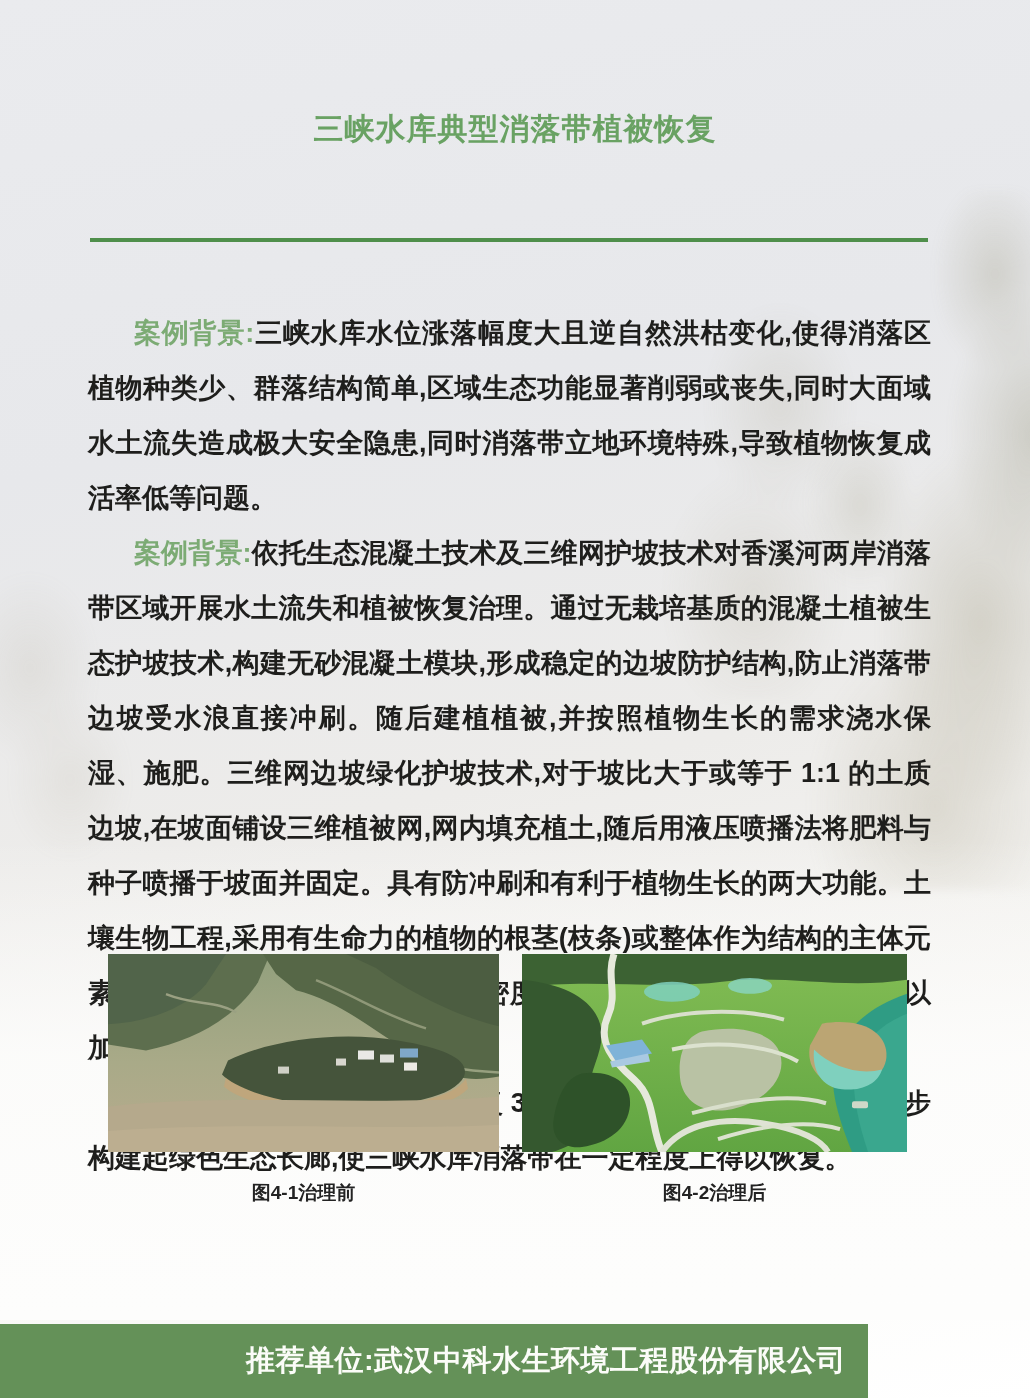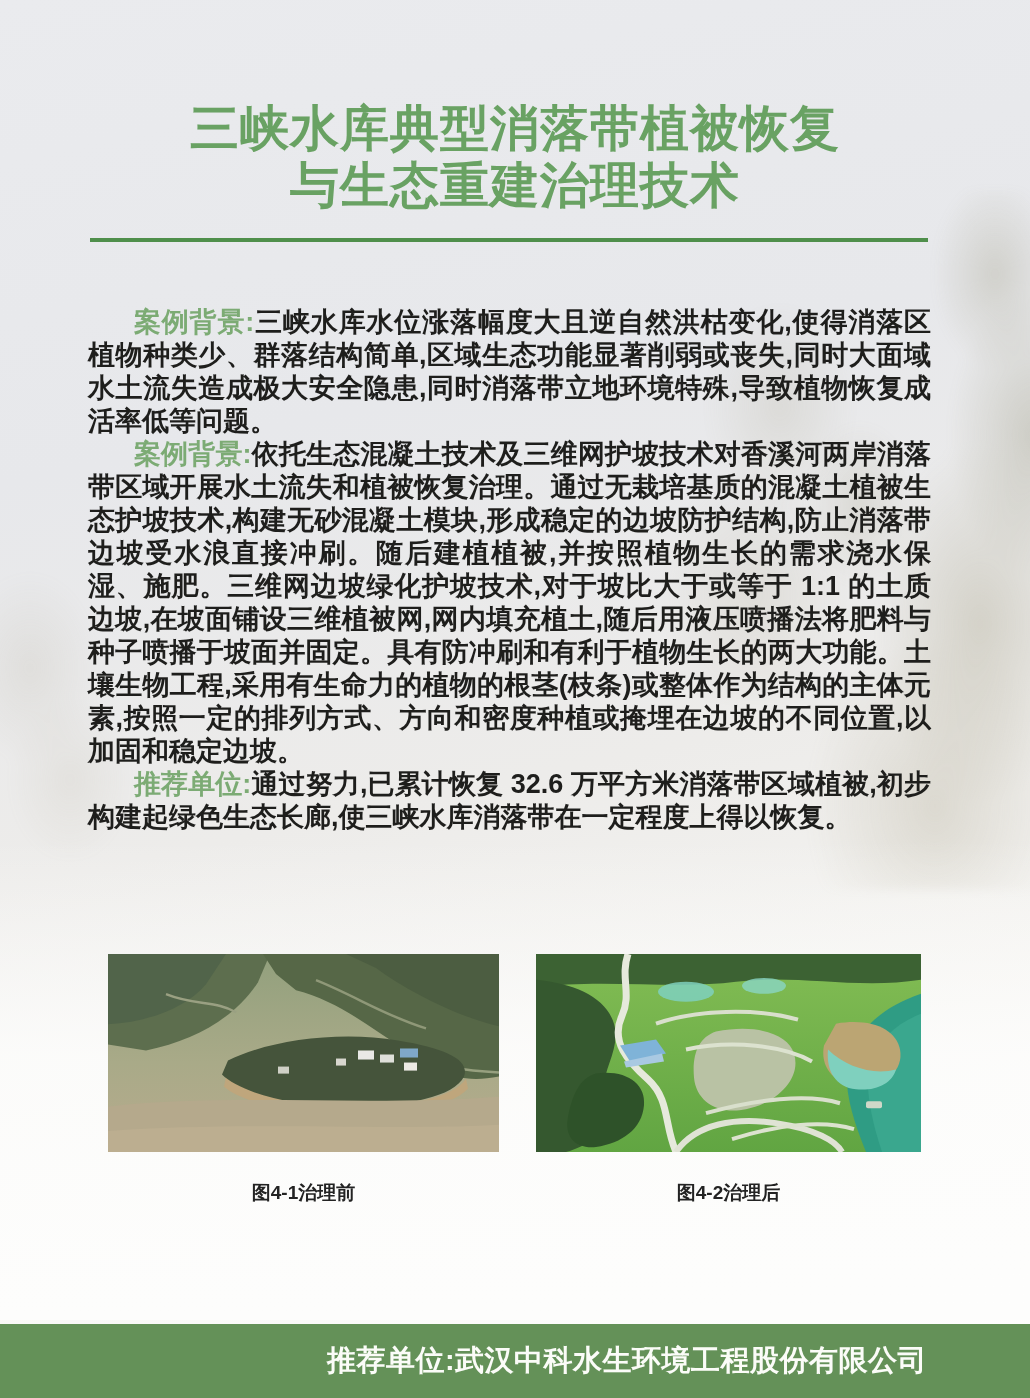--- a/index.html
+++ b/index.html
@@ -37,49 +37,49 @@
   .bg-mist{
     left:0;top:840px;width:1030px;height:480px;
     background:linear-gradient(180deg, rgba(253,253,252,0) 0%, rgba(253,253,252,.85) 45%, #fdfdfc 100%);
     filter:none;
   }
 
   .title-block{
     position:absolute;left:0;top:100px;width:1030px;
     text-align:center;
     color:#69a263;
-    font-size:49px;line-height:57px;font-weight:800;
+    font-size:30px;line-height:57px;font-weight:800;
     letter-spacing:1px;
   }
   .rule{
     position:absolute;left:90px;top:238px;width:838px;height:4px;
     background:#4f8f4b;
   }
 
   .article{
     position:absolute;left:88px;top:306px;width:843px;
     color:#1e1e1c;
-    font-size:27px;line-height:33px;font-weight:600;
+    font-size:27px;line-height:55px;font-weight:600;
     text-align:justify;
   }
   .article p{margin:0;text-indent:1.7em;}
   .article .lead-label{color:#7cab74;font-weight:700;}
 
   .figures{position:absolute;left:0;top:954px;width:887px;height:280px;}
   .figure{position:absolute;top:0;}
   .figure.before{left:108px;width:391px;}
-  .figure.after{left:536px;width:385px;}
+  .figure.after{left:522px;width:385px;}
   .photo{display:block;width:100%;height:198px;}
   .figure .caption{
     margin-top:28px;text-align:center;
     font-size:19px;font-weight:600;color:#232323;
   }
 
   .footer-bar{
-    position:absolute;left:0;bottom:0;width:1030px;height:74px;
+    position:absolute;left:0;bottom:0;width:868px;height:74px;
     background:#649158;
     display:flex;align-items:center;justify-content:center;
   }
   .footer-bar .footer-text{
     color:#fbfcf8;font-size:29px;font-weight:700;letter-spacing:.5px;
     transform:translateX(112px);
     white-space:nowrap;
   }
 </style>
 </head>
@@ -87,21 +87,20 @@
 
 <div class="page">
 
   <div class="bg-decor bg-trees-right"></div>
   <div class="bg-decor bg-trees-mid"></div>
   <div class="bg-decor bg-trees-left"></div>
   <div class="bg-decor bg-mist"></div>
 
   <div class="title-block">
     <div>三峡水库典型消落带植被恢复</div>
-    <div>与生态重建治理技术</div>
   </div>
   <div class="rule"></div>
 
   <div class="article">
     <p><span class="lead-label">案例背景:</span><span>三峡水库水位涨落幅度大且逆自然洪枯变化,使得消落区植物种类少、群落结构简单,区域生态功能显著削弱或丧失,同时大面域水土流失造成极大安全隐患,同时消落带立地环境特殊,导致植物恢复成活率低等问题。</span></p>
     <p><span class="lead-label">案例背景:</span><span>依托生态混凝土技术及三维网护坡技术对香溪河两岸消落带区域开展水土流失和植被恢复治理。通过无栽培基质的混凝土植被生态护坡技术,构建无砂混凝土模块,形成稳定的边坡防护结构,防止消落带边坡受水浪直接冲刷。随后建植植被,并按照植物生长的需求浇水保湿、施肥。三维网边坡绿化护坡技术,对于坡比大于或等于 1:1 的土质边坡,在坡面铺设三维植被网,网内填充植土,随后用液压喷播法将肥料与种子喷播于坡面并固定。具有防冲刷和有利于植物生长的两大功能。土壤生物工程,采用有生命力的植物的根茎(枝条)或整体作为结构的主体元素,按照一定的排列方式、方向和密度种植或掩埋在边坡的不同位置,以加固和稳定边坡。</span></p>
     <p><span class="lead-label">推荐单位:</span><span>通过努力,已累计恢复 32.6 万平方米消落带区域植被,初步构建起绿色生态长廊,使三峡水库消落带在一定程度上得以恢复。</span></p>
   </div>
 
   <div class="figures">

